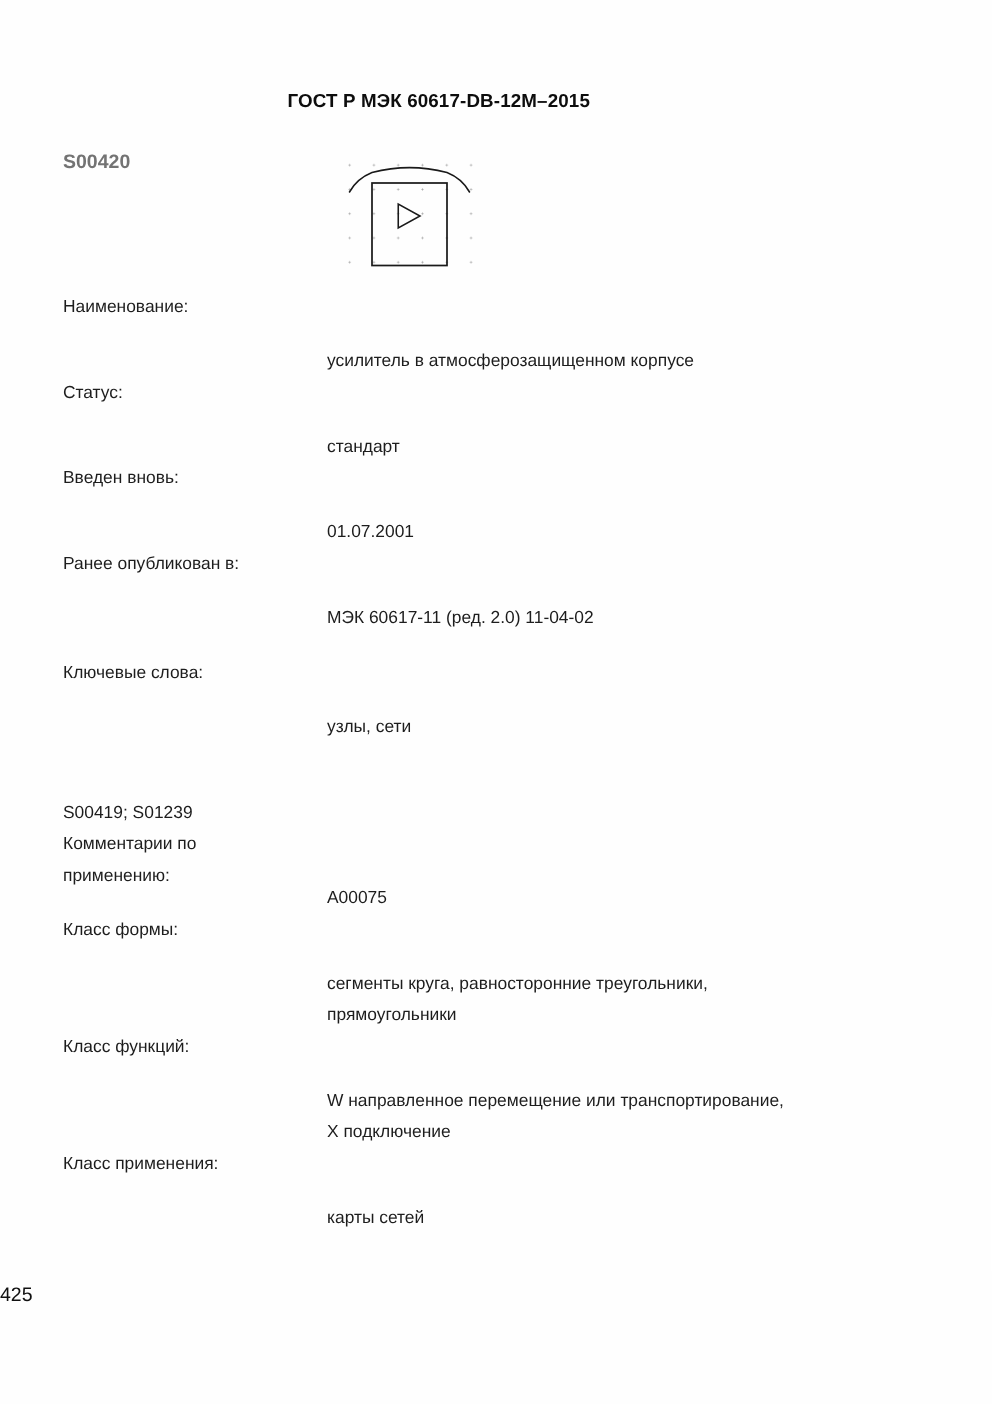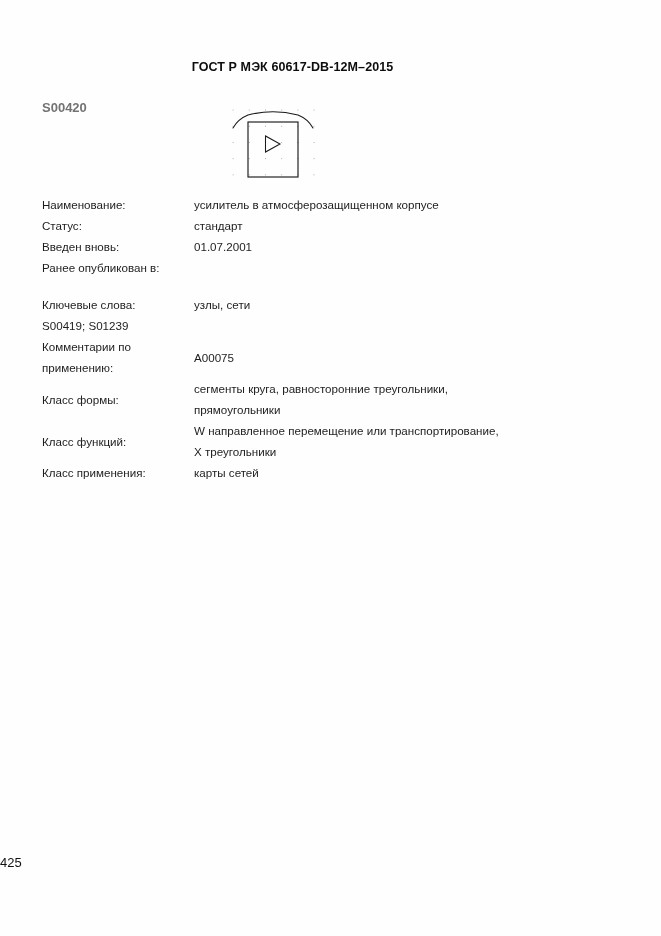--- a/index.html
+++ b/index.html
@@ -69,38 +69,40 @@
 
   
   .record {
     position: absolute;
     left: 42px;
     top: 194px;
     width: 560px;
   }
   .rec-row {
     display: flex;
-    align-items: center;
+    align-items: flex-start;
+    gap: 24px;
   }
   .rec-row.gap-before {
     margin-top: 16px;
   }
   .rec-label,
   .rec-value {
     font-size: 11.6px;
     line-height: 21px;
     color: #1d1d1d;
     white-space: pre-line;
   }
   .rec-label {
     width: 152px;
     flex: 0 0 152px;
   }
   .rec-value {
     flex: 1 1 auto;
+    margin-top: 36px;
   }
 
   
   .page-number {
     position: absolute;
     left: 0;
     right: 72px;
     top: 855px;
     text-align: left;
     font-size: 13px;
@@ -136,20 +138,21 @@
       <div class="rec-row">
         <div class="rec-label">Статус:</div>
         <div class="rec-value">стандарт</div>
       </div>
       <div class="rec-row">
         <div class="rec-label">Введен вновь:</div>
         <div class="rec-value">01.07.2001</div>
       </div>
       <div class="rec-row">
         <div class="rec-label">Ранее опубликован в:</div>
+        <div class="rec-value">МЭК 60617-11 (ред. 2.0) 11-04-02</div>
       </div>
       <div class="rec-row gap-before">
         <div class="rec-label">Ключевые слова:</div>
         <div class="rec-value">узлы, сети</div>
       </div>
       <div class="rec-row">
         <div class="rec-value">S00419; S01239</div>
       </div>
       <div class="rec-row">
         <div class="rec-label">Комментарии по
@@ -157,21 +160,21 @@
         <div class="rec-value">A00075</div>
       </div>
       <div class="rec-row">
         <div class="rec-label">Класс формы:</div>
         <div class="rec-value">сегменты круга, равносторонние треугольники,
 прямоугольники</div>
       </div>
       <div class="rec-row">
         <div class="rec-label">Класс функций:</div>
         <div class="rec-value">W направленное перемещение или транспортирование,
-X треугольники</div>
+X подключение</div>
       </div>
       <div class="rec-row">
         <div class="rec-label">Класс применения:</div>
         <div class="rec-value">карты сетей</div>
       </div>
     </div>
 
   <div class="page-number">425</div>
 
 </div>

